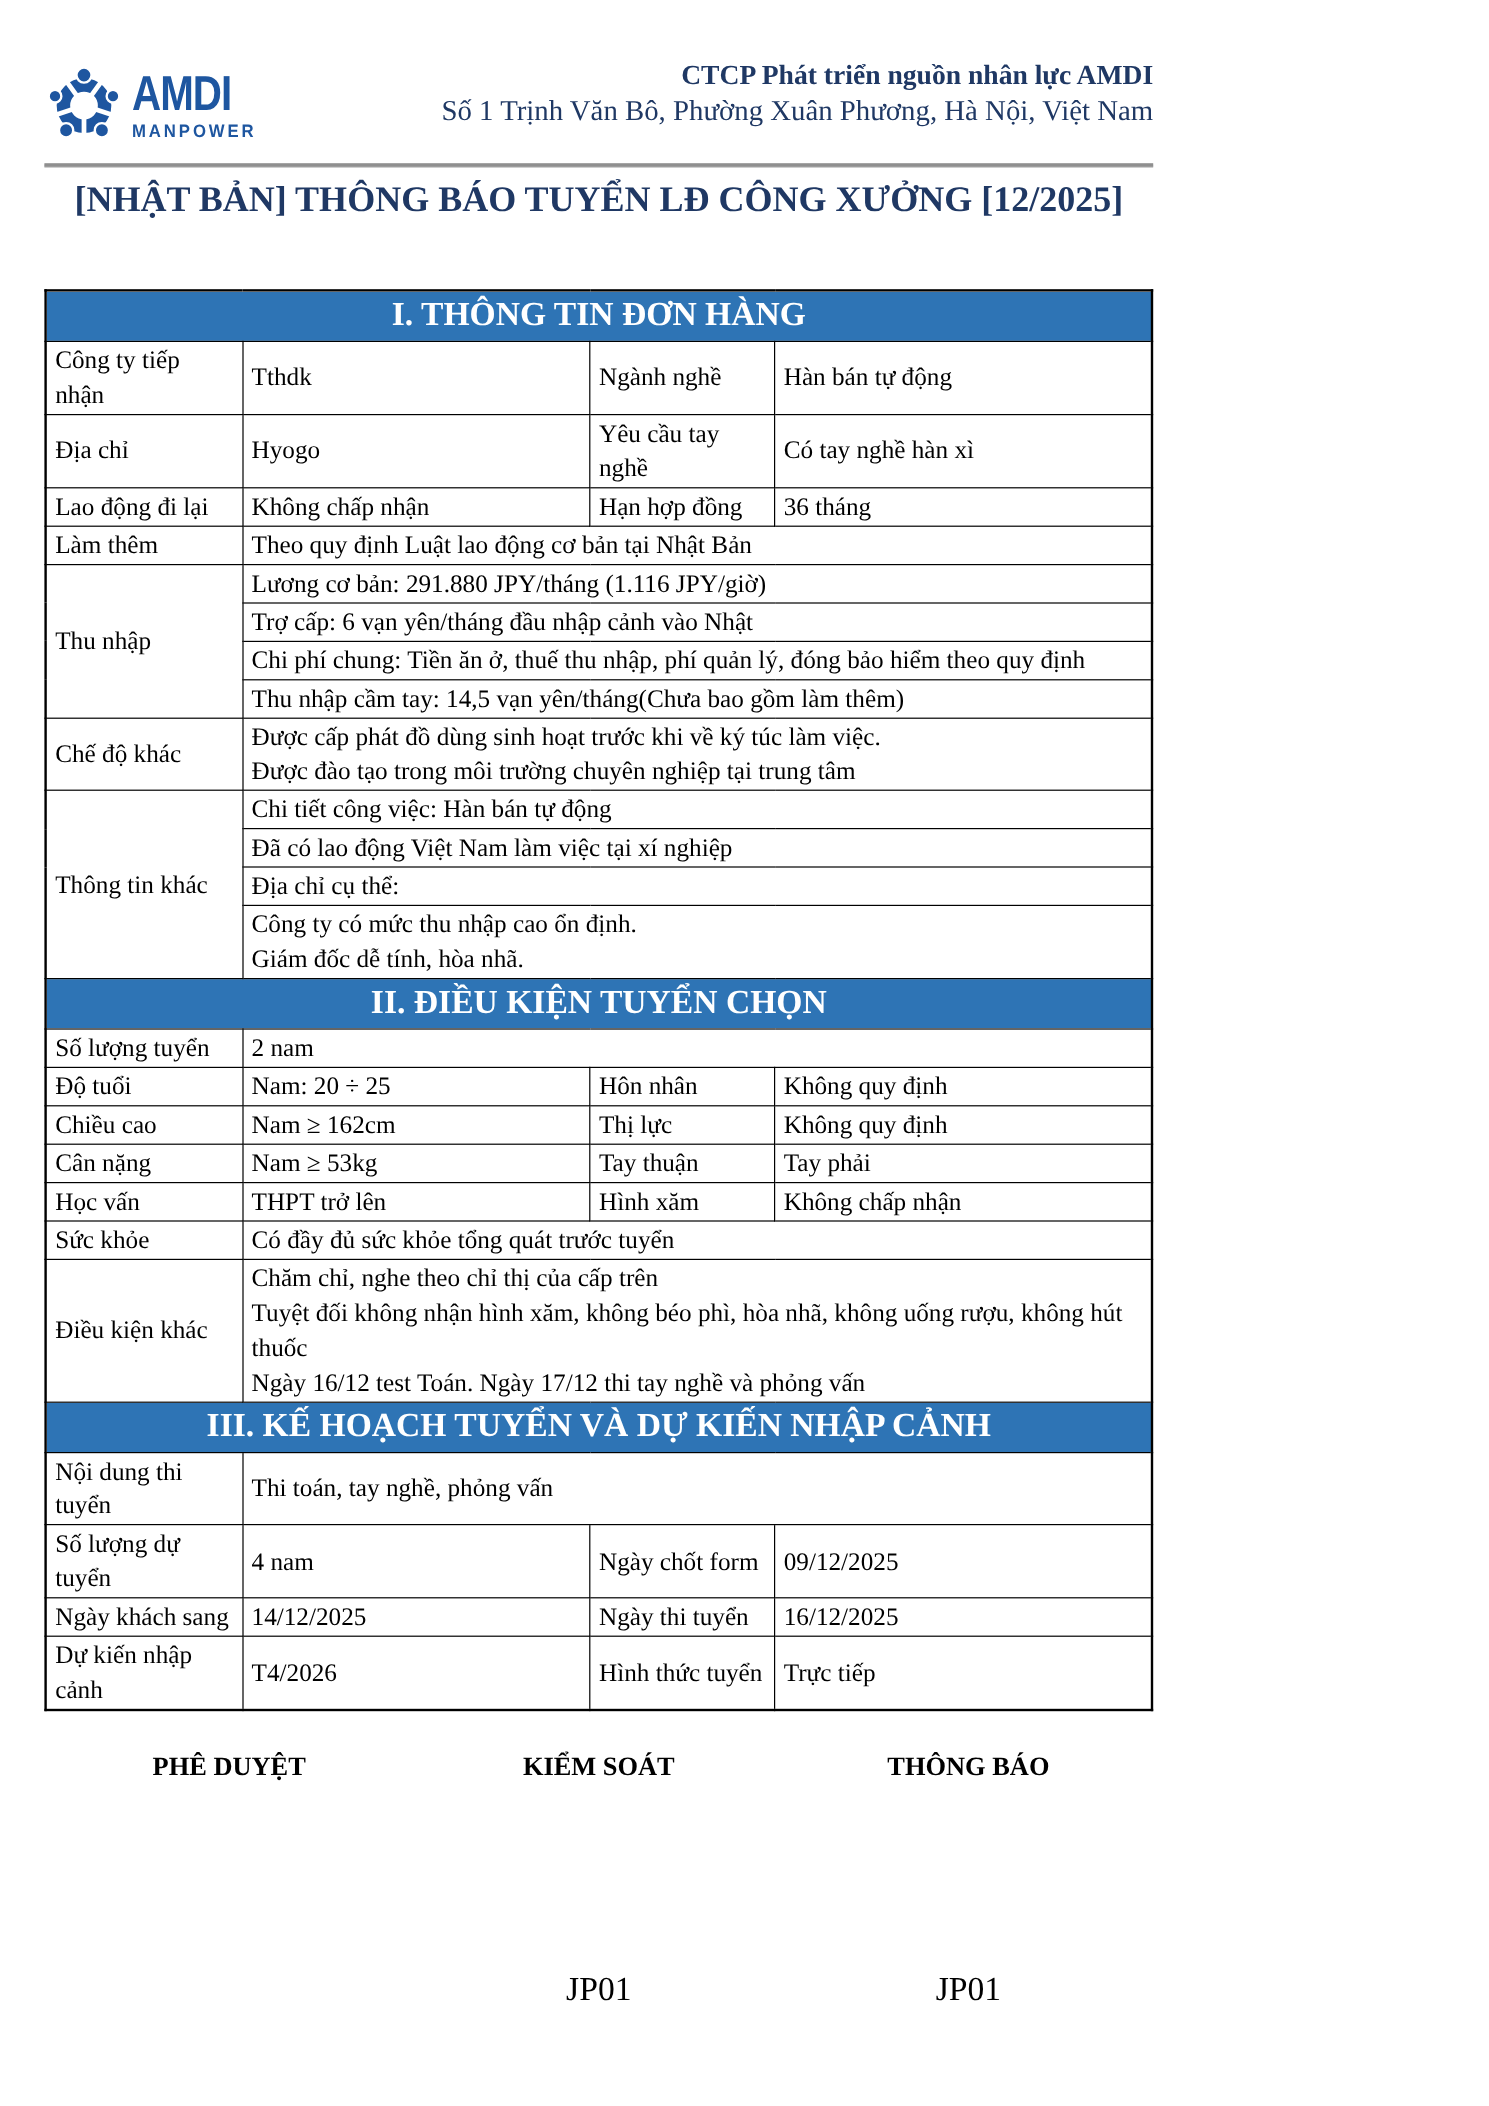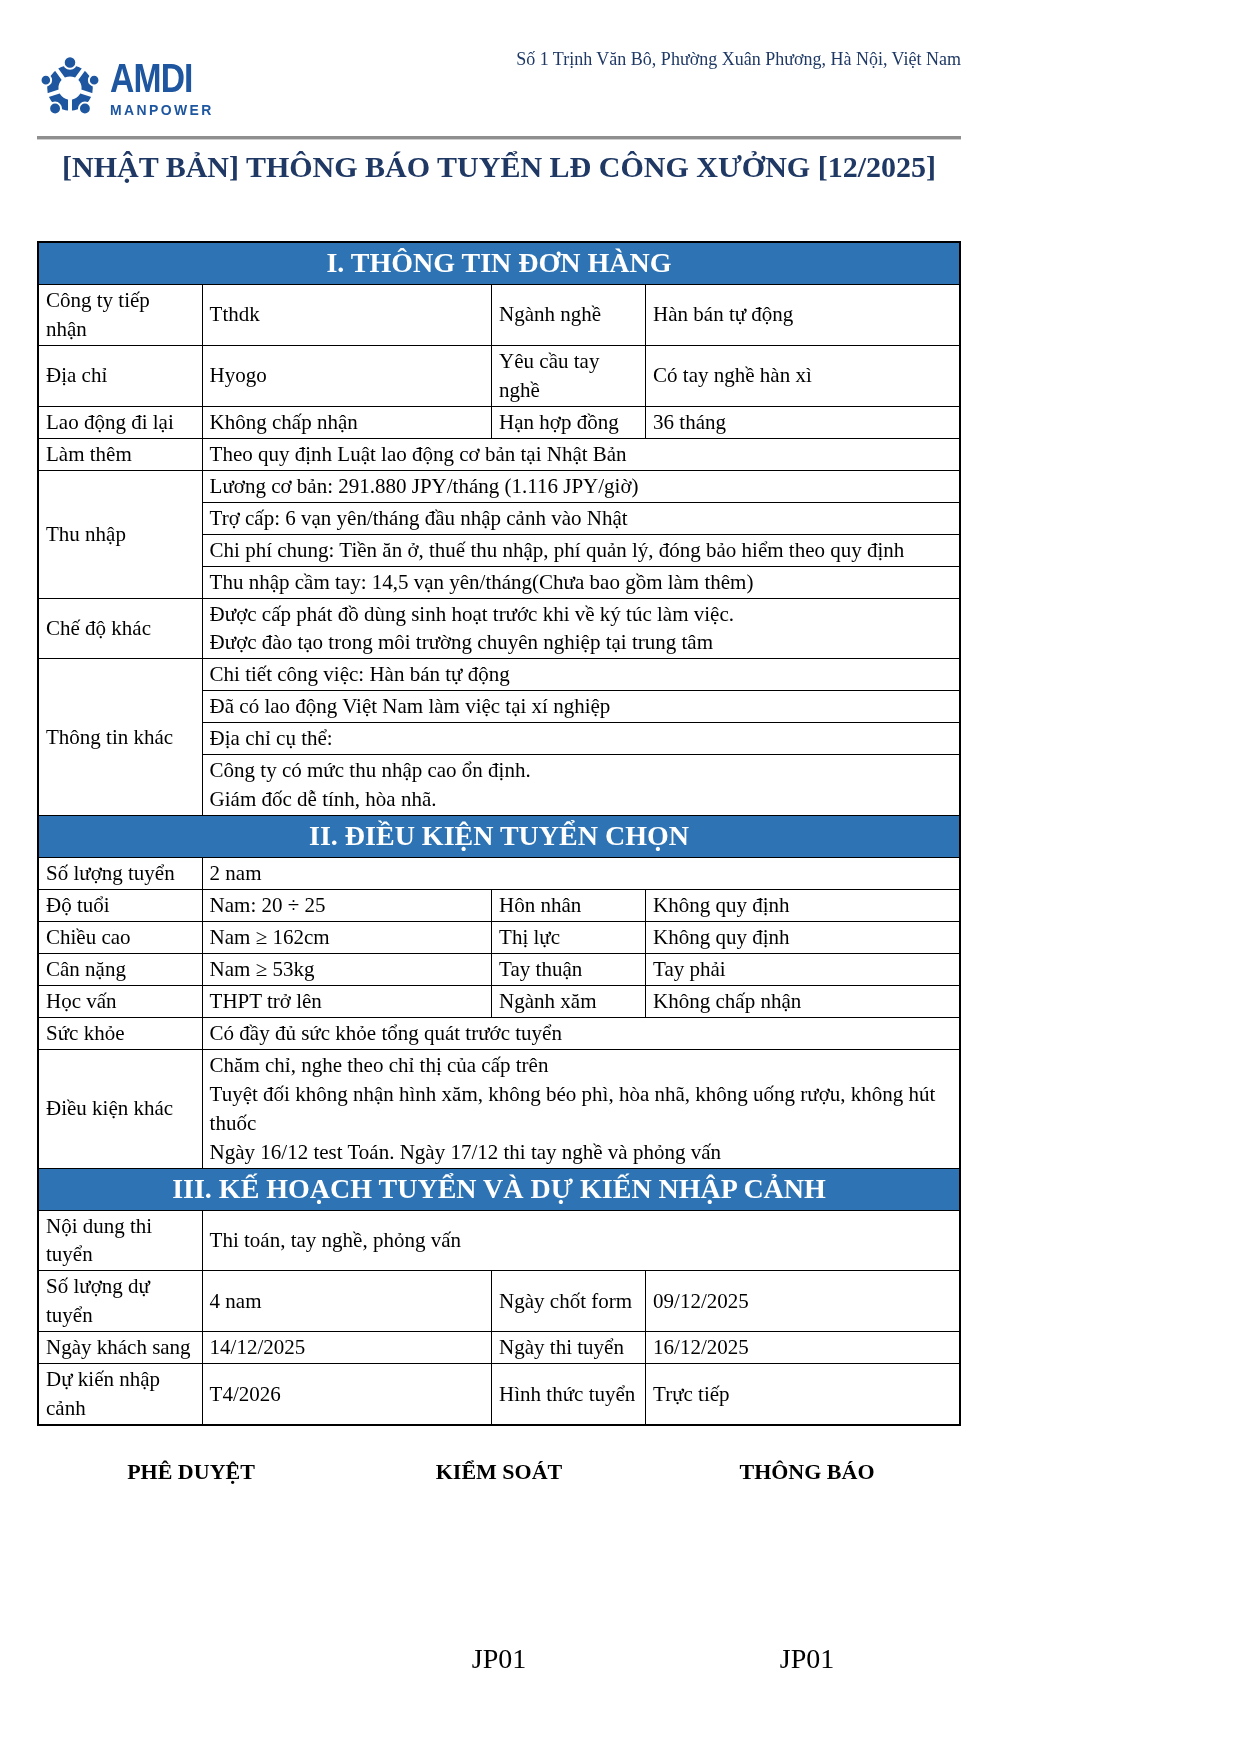--- a/index.html
+++ b/index.html
@@ -20,21 +20,21 @@
     font-size:41px; line-height:0.92; color:var(--logo-blue);
     letter-spacing:-1px; transform:scaleX(0.82); transform-origin:left center; margin-top:8px;
   }
   .logo-sub {
     font-family:"Liberation Sans", sans-serif; font-weight:bold;
     font-size:15px; letter-spacing:2.6px; color:var(--logo-blue);
     transform:scaleX(0.93); transform-origin:left center; margin-top:3px;
   }
   .header-right { text-align:right; color:var(--navy); line-height:1.3; margin-top:2px; }
   .company { font-size:23px; font-weight:bold; }
-  .address { font-size:18px;text-align:center; }
+  .address { font-size:24px;text-align:center; }
   .order   { font-size:20px; font-weight:bold; }
 
   .divider { height:3px; background:#8f8f8f; margin-top:12px; box-shadow:0 1px 0 #cfcfcf; }
 
   .title {
     text-align:center; color:var(--navy);
     font-size:30px; font-weight:bold; margin:11px 0 0 0;
   }
 
   
@@ -82,20 +82,21 @@
           <circle cx="27.4" cy="81.1" r="9"></circle>
           <circle cx="72.6" cy="81.1" r="9"></circle>
         </g>
       </svg>
       <div class="logo-text">
         <div class="logo-brand">AMDI</div>
         <div class="logo-sub">MANPOWER</div>
       </div>
     </div>
     <div class="header-right">
+      <div class="company">CTCP Phát triển nguồn nhân lực AMDI</div>
       <div class="address">Số 1 Trịnh Văn Bô, Phường Xuân Phương, Hà Nội, Việt Nam</div>
     </div>
   </div>
 
   <div class="divider"></div>
 
   <h1 class="title">[NHẬT BẢN] THÔNG BÁO TUYỂN LĐ CÔNG XƯỞNG [12/2025]</h1>
 
   <table class="doc-table">
     <colgroup>
@@ -183,21 +184,21 @@
         </tr>
         <tr>
           <td>Cân nặng</td>
           <td>Nam ≥ 53kg</td>
           <td>Tay thuận</td>
           <td>Tay phải</td>
         </tr>
         <tr>
           <td>Học vấn</td>
           <td>THPT trở lên</td>
-          <td>Ngành xăm</td>
+          <td>Hình xăm</td>
           <td>Không chấp nhận</td>
         </tr>
         <tr>
           <td>Sức khỏe</td>
           <td colspan="3">Có đầy đủ sức khỏe tổng quát trước tuyển</td>
         </tr>
         <tr>
           <td>Điều kiện khác</td>
           <td colspan="3">Chăm chỉ, nghe theo chỉ thị của cấp trên
 Tuyệt đối không nhận hình xăm, không béo phì, hòa nhã, không uống rượu, không hút thuốc

